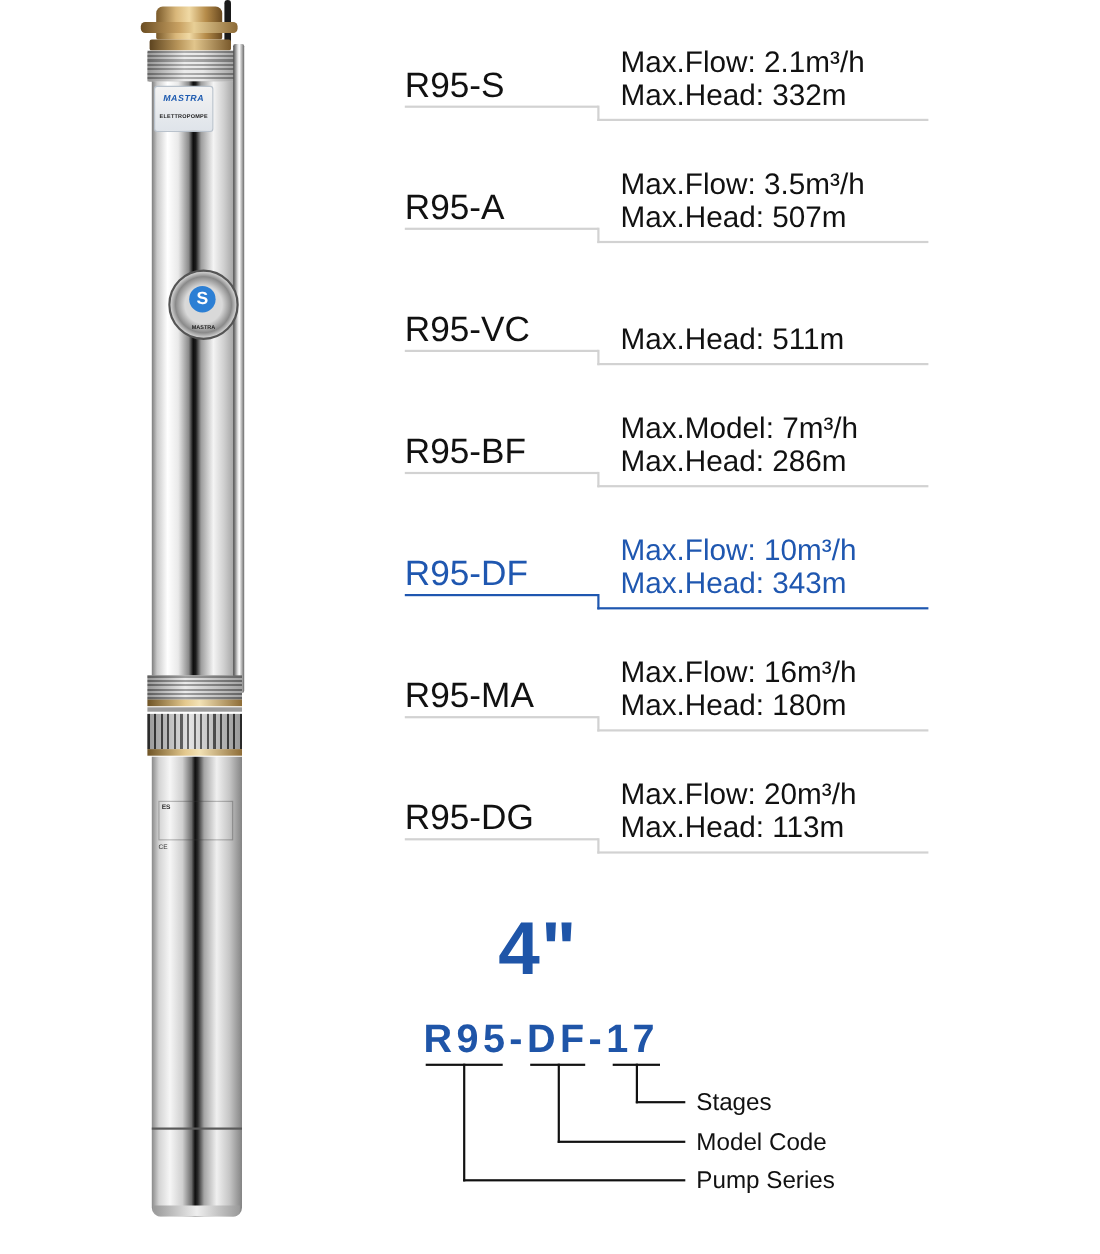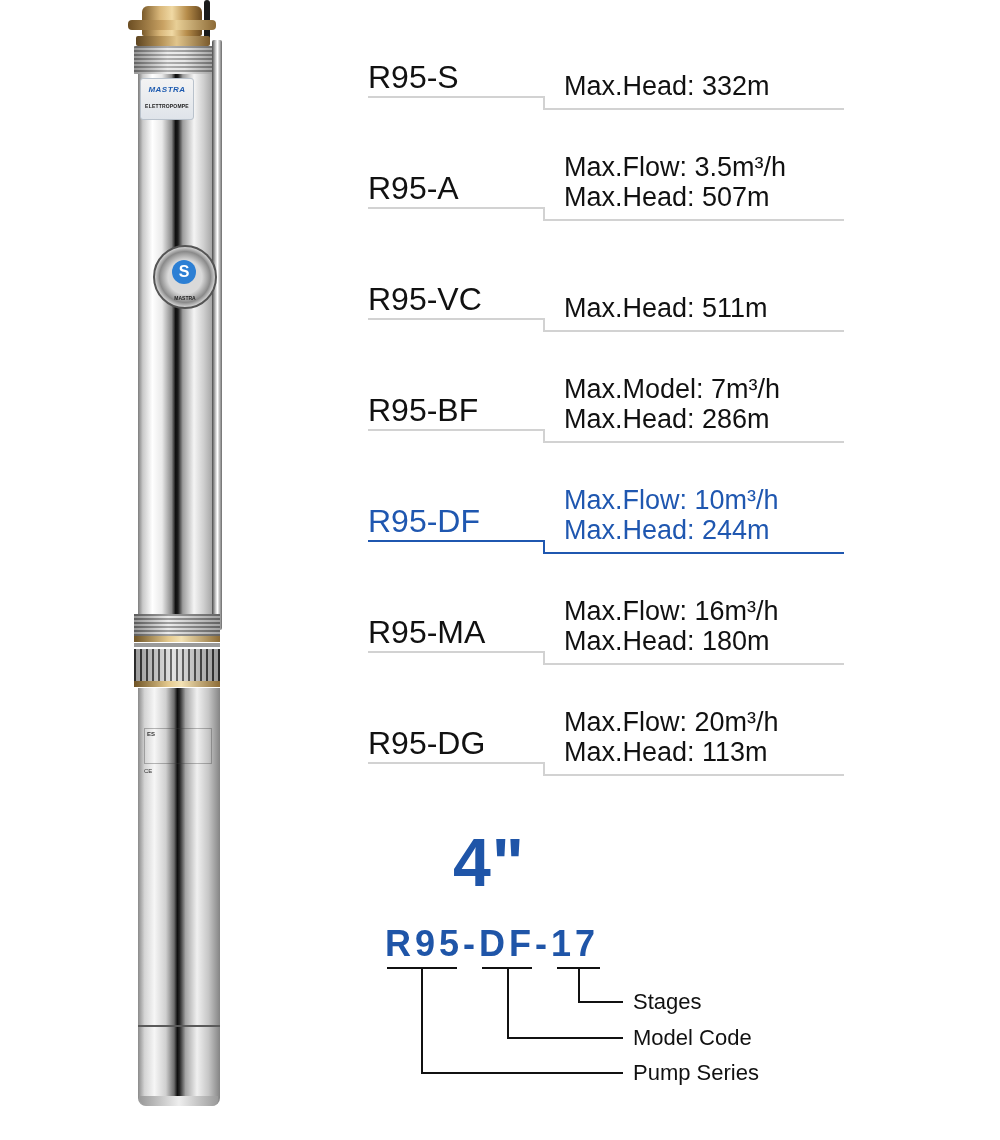--- a/index.html
+++ b/index.html
@@ -103,20 +103,21 @@
     <span>ES</span>
   </div>
   <div class="ce-mark">CE</div>
   <div class="motor-seam"></div>
   <div class="motor-base"></div>
 </div>
 
 <div>
   <div class="model-row" style="top:30px">
     <div class="model-name" style="top:31px">R95-S</div>
+    <div class="spec" style="top:11px">Max.Flow: 2.1m³/h</div>
     <div class="spec" style="top:41px">Max.Head: 332m</div>
     <div class="line-left" style="top:66px"></div>
     <div class="line-step" style="top:66px;height:14px"></div>
     <div class="line-right" style="top:78px"></div>
   </div>
 
   <div class="model-row" style="top:141px">
     <div class="model-name" style="top:31px">R95-A</div>
     <div class="spec" style="top:11px">Max.Flow: 3.5m³/h</div>
     <div class="spec" style="top:41px">Max.Head: 507m</div>
@@ -138,21 +139,21 @@
     <div class="spec" style="top:11px">Max.Model: 7m³/h</div>
     <div class="spec" style="top:41px">Max.Head: 286m</div>
     <div class="line-left" style="top:66px"></div>
     <div class="line-step" style="top:66px;height:14px"></div>
     <div class="line-right" style="top:78px"></div>
   </div>
 
   <div class="model-row active" style="top:474px">
     <div class="model-name" style="top:31px">R95-DF</div>
     <div class="spec" style="top:11px">Max.Flow: 10m³/h</div>
-    <div class="spec" style="top:41px">Max.Head: 244m</div>
+    <div class="spec" style="top:41px">Max.Head: 343m</div>
     <div class="line-left" style="top:66px"></div>
     <div class="line-step" style="top:66px;height:14px"></div>
     <div class="line-right" style="top:78px"></div>
   </div>
 
   <div class="model-row" style="top:585px">
     <div class="model-name" style="top:31px">R95-MA</div>
     <div class="spec" style="top:11px">Max.Flow: 16m³/h</div>
     <div class="spec" style="top:41px">Max.Head: 180m</div>
     <div class="line-left" style="top:66px"></div>

